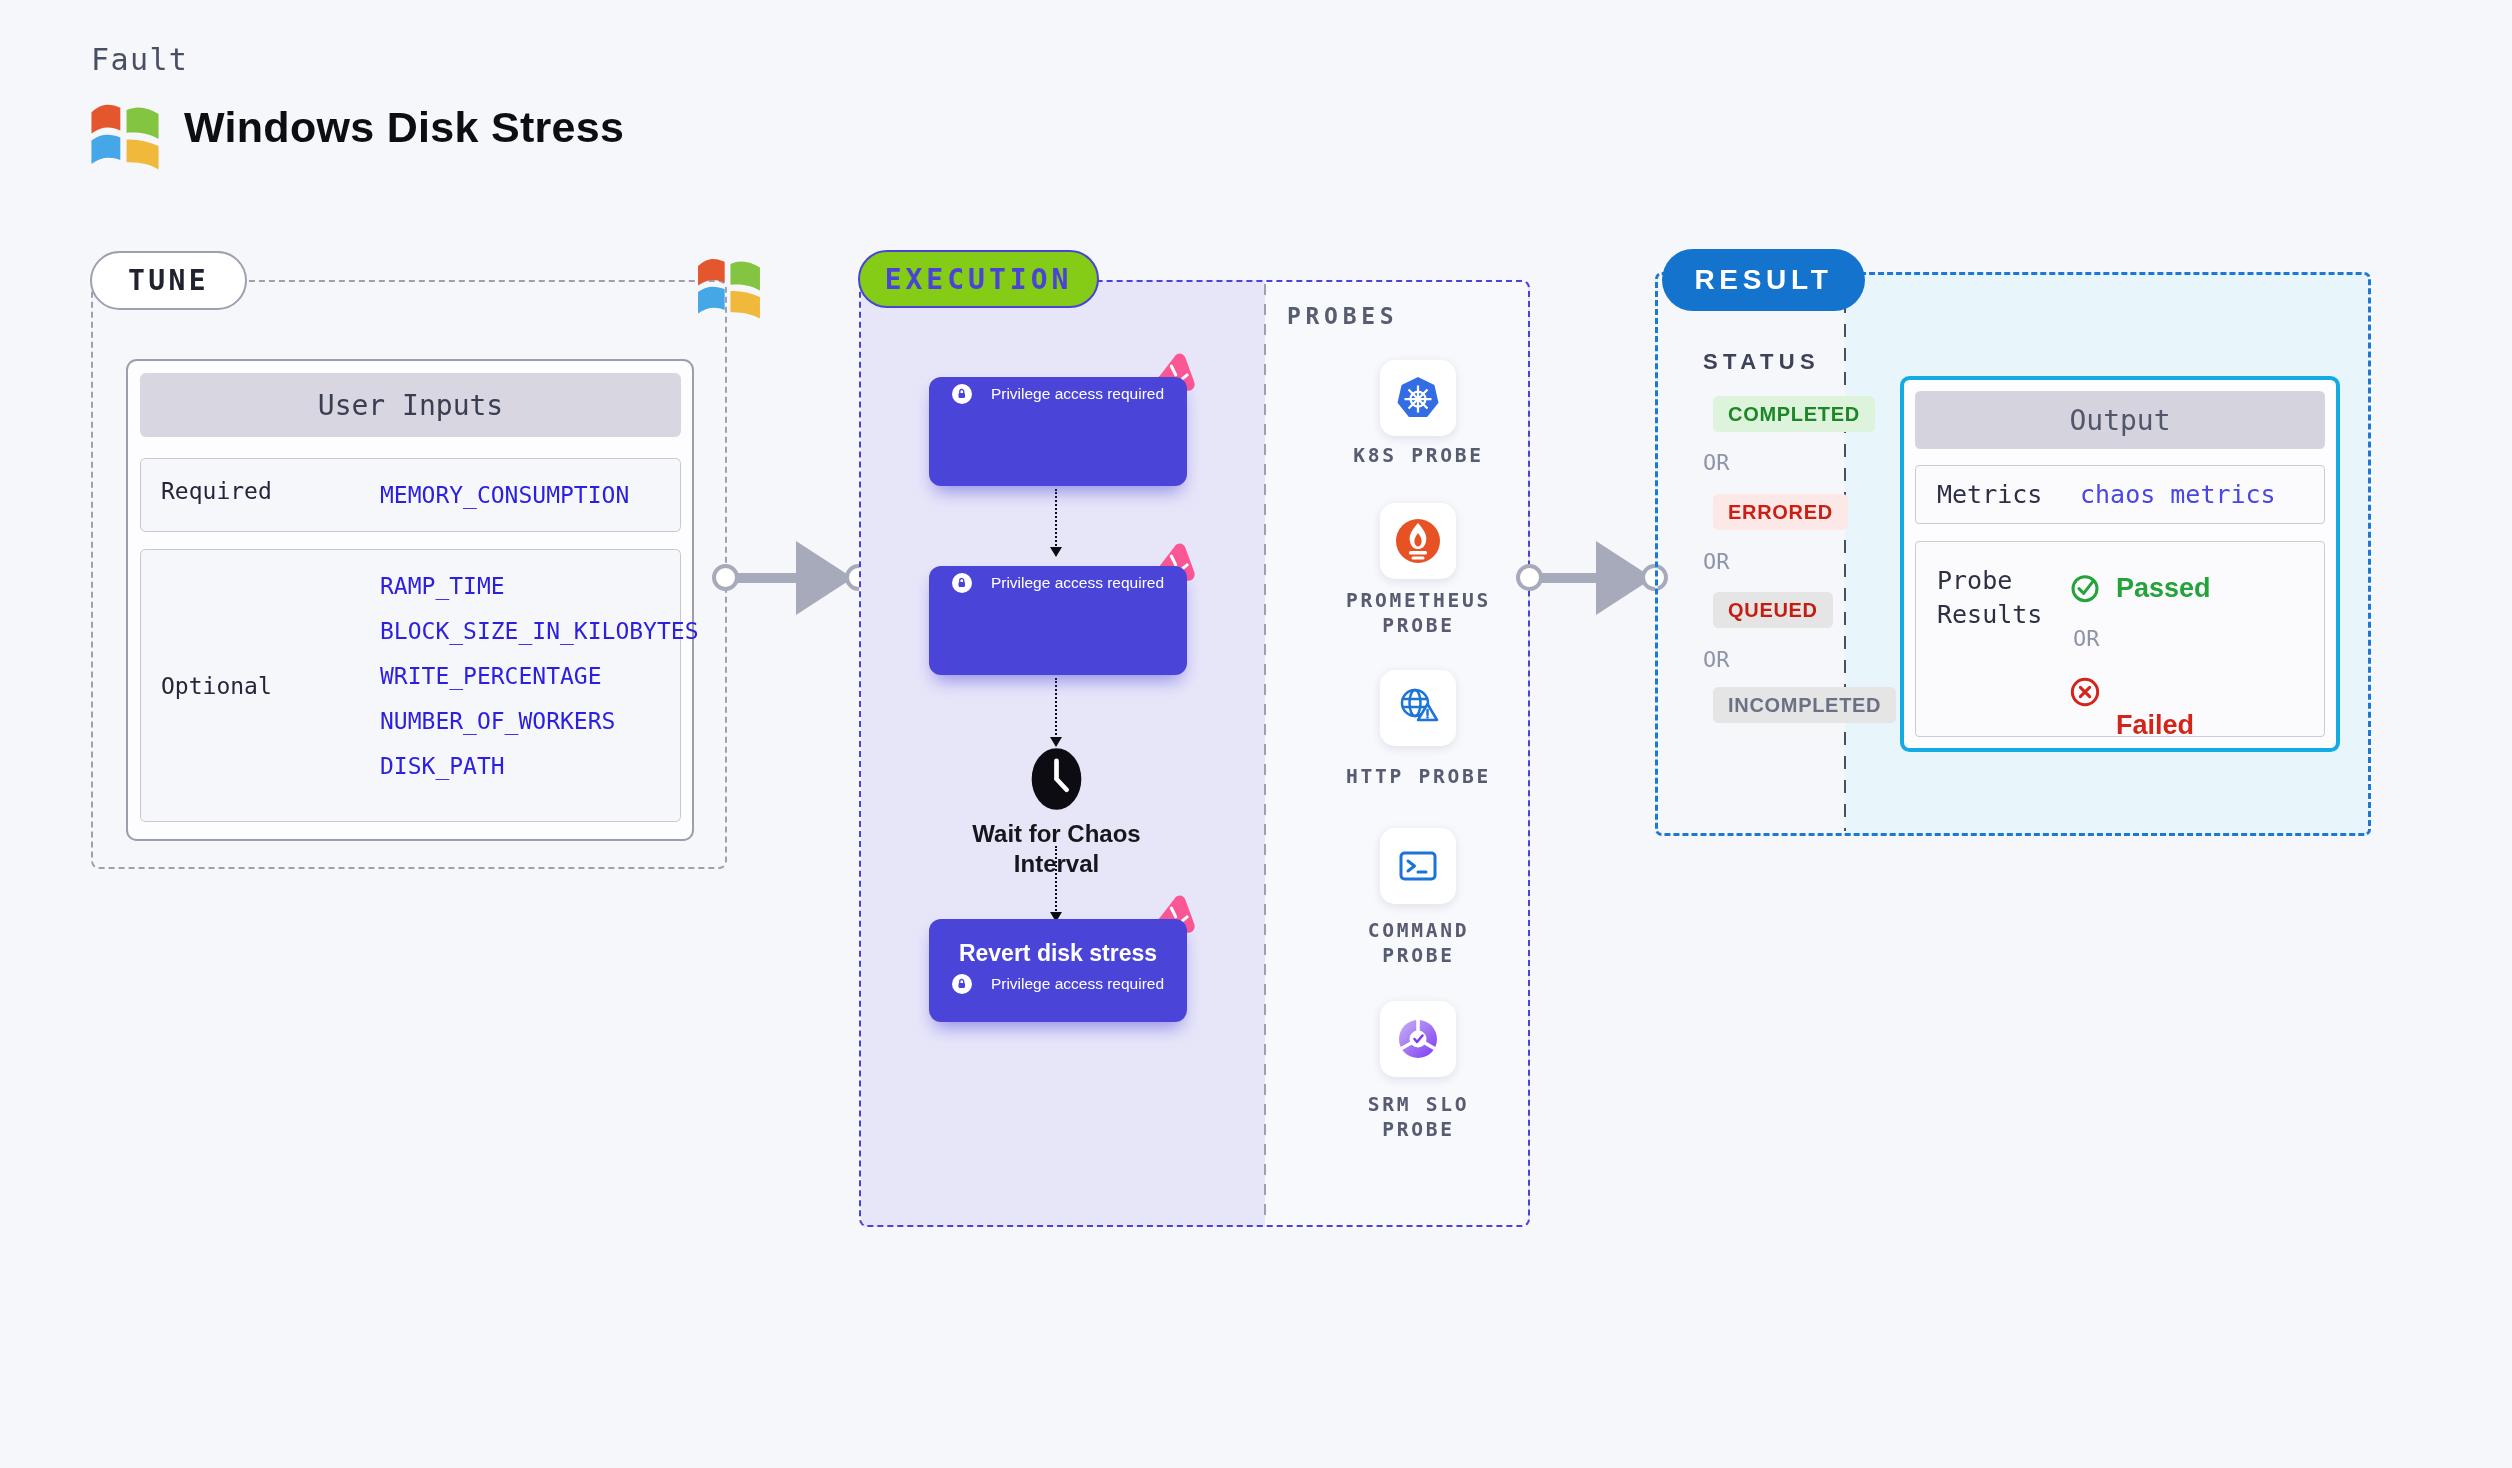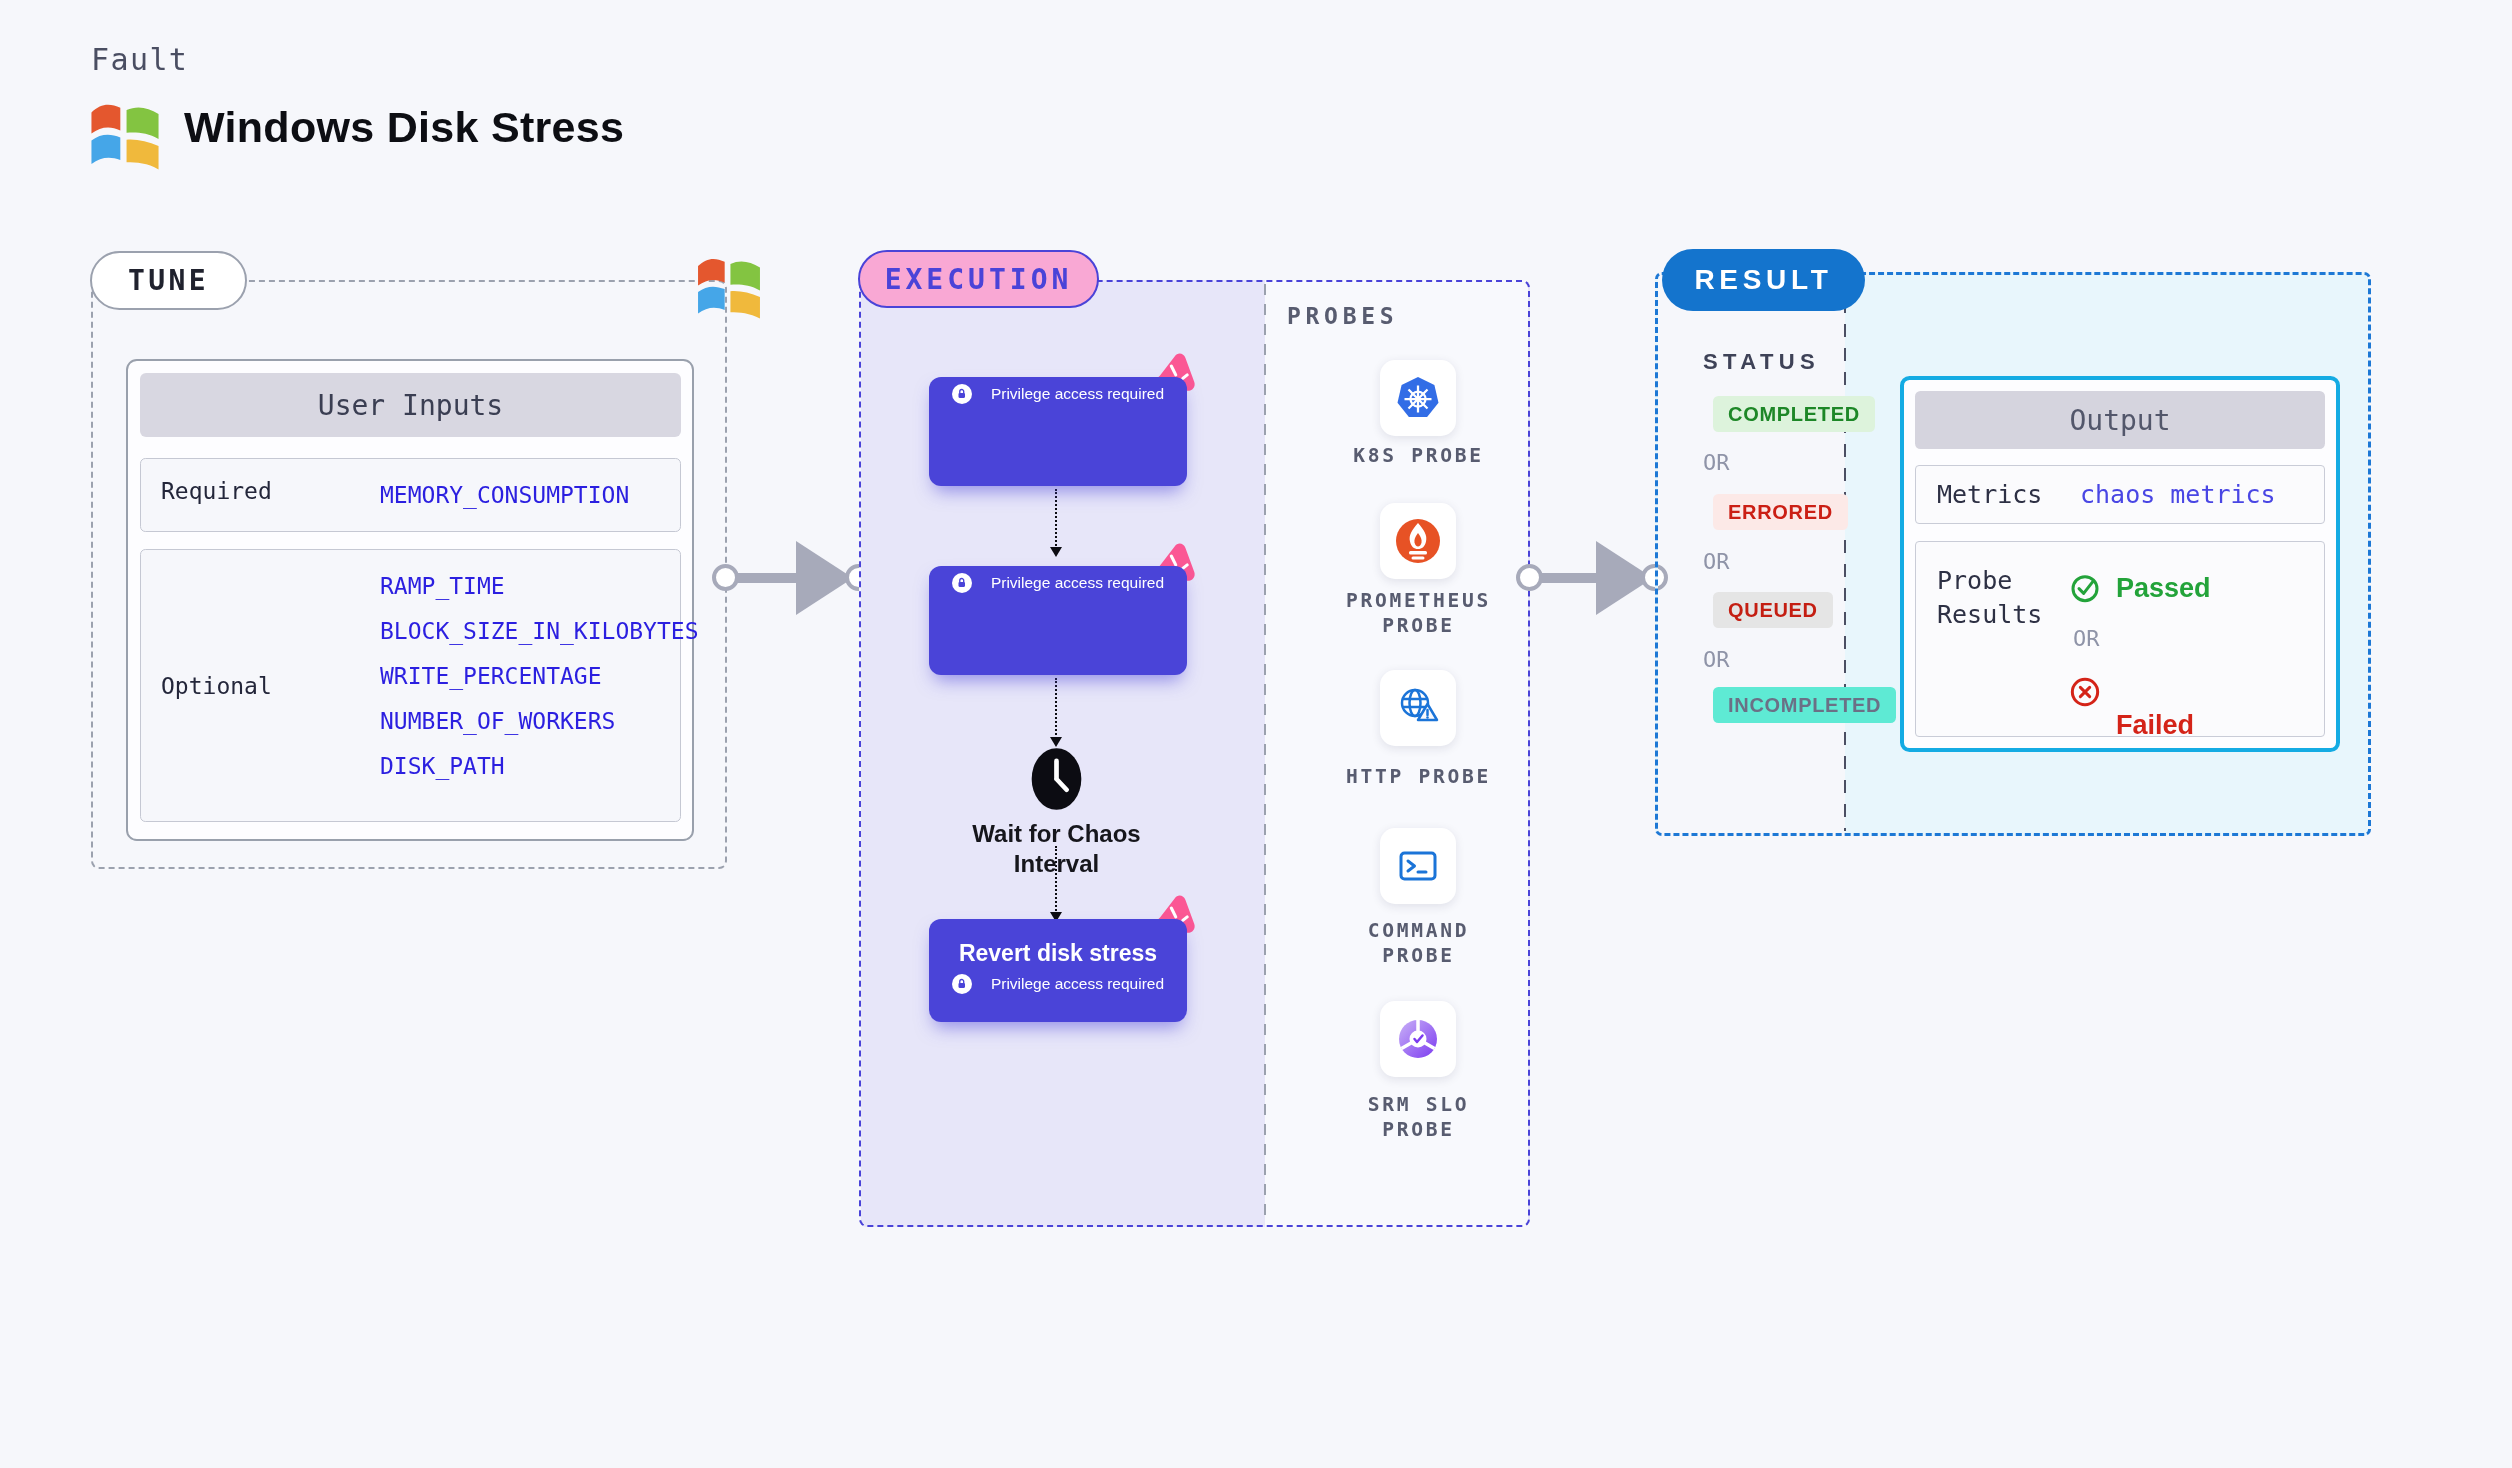--- a/index.html
+++ b/index.html
@@ -39,21 +39,21 @@
   
   .flow-circle{width:19px;height:19px;background:#fff;border:4.7px solid #a7aaba;border-radius:50%;}
   .flow-line{height:9.5px;background:#a7aaba;top:573px;}
   .flow-tri{width:0;height:0;border-top:37px solid transparent;border-bottom:37px solid transparent;border-left:57px solid #a7aaba;top:541px;}
 
   
   .exec-region{left:859px;top:280px;width:671px;height:947px;border:2.7px dashed #4a43d8;border-radius:8px;box-sizing:border-box;
     background:linear-gradient(90deg,#e7e6f9 0px,#e7e6f9 404px,#f8f9fd 404px);}
   .probes-sep{left:1264px;top:284px;width:2px;height:939px;
     background:repeating-linear-gradient(180deg,#9ba1ae 0 10.8px,transparent 10.8px 20px);}
-  .exec-pill{left:858px;top:250px;width:241px;height:58px;background:#f9a8d4;border:2.7px solid #4a43d8;border-radius:30px;box-sizing:border-box;
+  .exec-pill{left:858px;top:250px;width:241px;height:58px;background:#84cc16;border:2.7px solid #4a43d8;border-radius:30px;box-sizing:border-box;
     font-size:28px;font-weight:700;letter-spacing:4px;color:#4a43d8;}
   .step{left:929px;width:258px;background:#4a44d8;border-radius:12px;color:#fff;text-align:center;z-index:2;
     box-shadow:0 9.5px 17.6px -5.4px rgba(74,68,216,.55);}
   .step-1{top:377px;height:109px;}
   .step-2{top:566px;height:109px;}
   .step-3{top:919px;height:103px;}
   .step-title{font-size:23px;font-weight:700;line-height:28px;padding:13.5px 9.5px 0 9.5px;}
   .step-3 .step-title{padding-top:20px;}
   .step-priv{margin-top:6.8px;display:flex;align-items:center;justify-content:center;gap:19px;font-size:15.5px;}
   .lock-circle{width:20px;height:20px;background:#fff;border-radius:50%;display:flex;align-items:center;justify-content:center;}
@@ -86,21 +86,21 @@
   .result-sep{left:1844px;top:276px;width:2px;height:555px;
     background:repeating-linear-gradient(180deg,#4b4f63 0 13.5px,transparent 13.5px 24px);}
   .result-pill{left:1662px;top:249px;width:203px;height:62px;background:#1474cd;border-radius:31px;
     font-size:28px;font-weight:700;letter-spacing:4.7px;color:#fff;}
   .status-label{left:1703px;top:349px;font-size:22px;font-weight:700;letter-spacing:5.4px;color:#3e4257;}
   .status-badge{left:1682px;height:36px;padding:0 15px;display:inline-flex;align-items:center;border-radius:5.4px;
     font-size:20px;font-weight:700;letter-spacing:0.7px;margin-left:31px;}
   .st-completed{top:396px;background:#ddf3dc;color:#1d8727;}
   .st-errored{top:494px;background:#fce9e7;color:#cb1f15;}
   .st-queued{top:592px;background:#e5e5e5;color:#c41e12;}
-  .st-incompleted{top:687px;background:#5eead4;color:#6b7086;}
+  .st-incompleted{top:687px;background:#e5e5e5;color:#6b7086;}
   .or-text{font-size:22px;color:#8f94a8;}
   .or-1{left:1703px;top:450px;} .or-2{left:1703px;top:549px;} .or-3{left:1703px;top:647px;}
   .output-card{left:1900px;top:376px;width:440px;height:376px;background:#fdfdff;border:4px solid #14abe3;border-radius:9.5px;box-sizing:border-box;}
   .output-header{left:1915px;top:391px;width:410px;height:58px;background:#d5d4de;border-radius:5.4px;font-size:28px;color:#53576b;}
   .output-row{border:1.4px solid #c9ccd7;border-radius:4px;background:#fbfbfd;box-sizing:border-box;}
   .row-metrics{left:1915px;top:465px;width:410px;height:59px;}
   .row-probe-results{left:1915px;top:541px;width:410px;height:196px;}
   .metrics-label{left:1937px;top:465px;height:59px;display:flex;align-items:center;font-size:25px;color:#2d3044;}
   .metrics-value{left:2080px;top:465px;height:59px;display:flex;align-items:center;font-size:25px;color:#4946e4;}
   .pr-label{left:1937px;top:564px;width:142px;font-size:25px;line-height:34px;color:#2d3044;}

